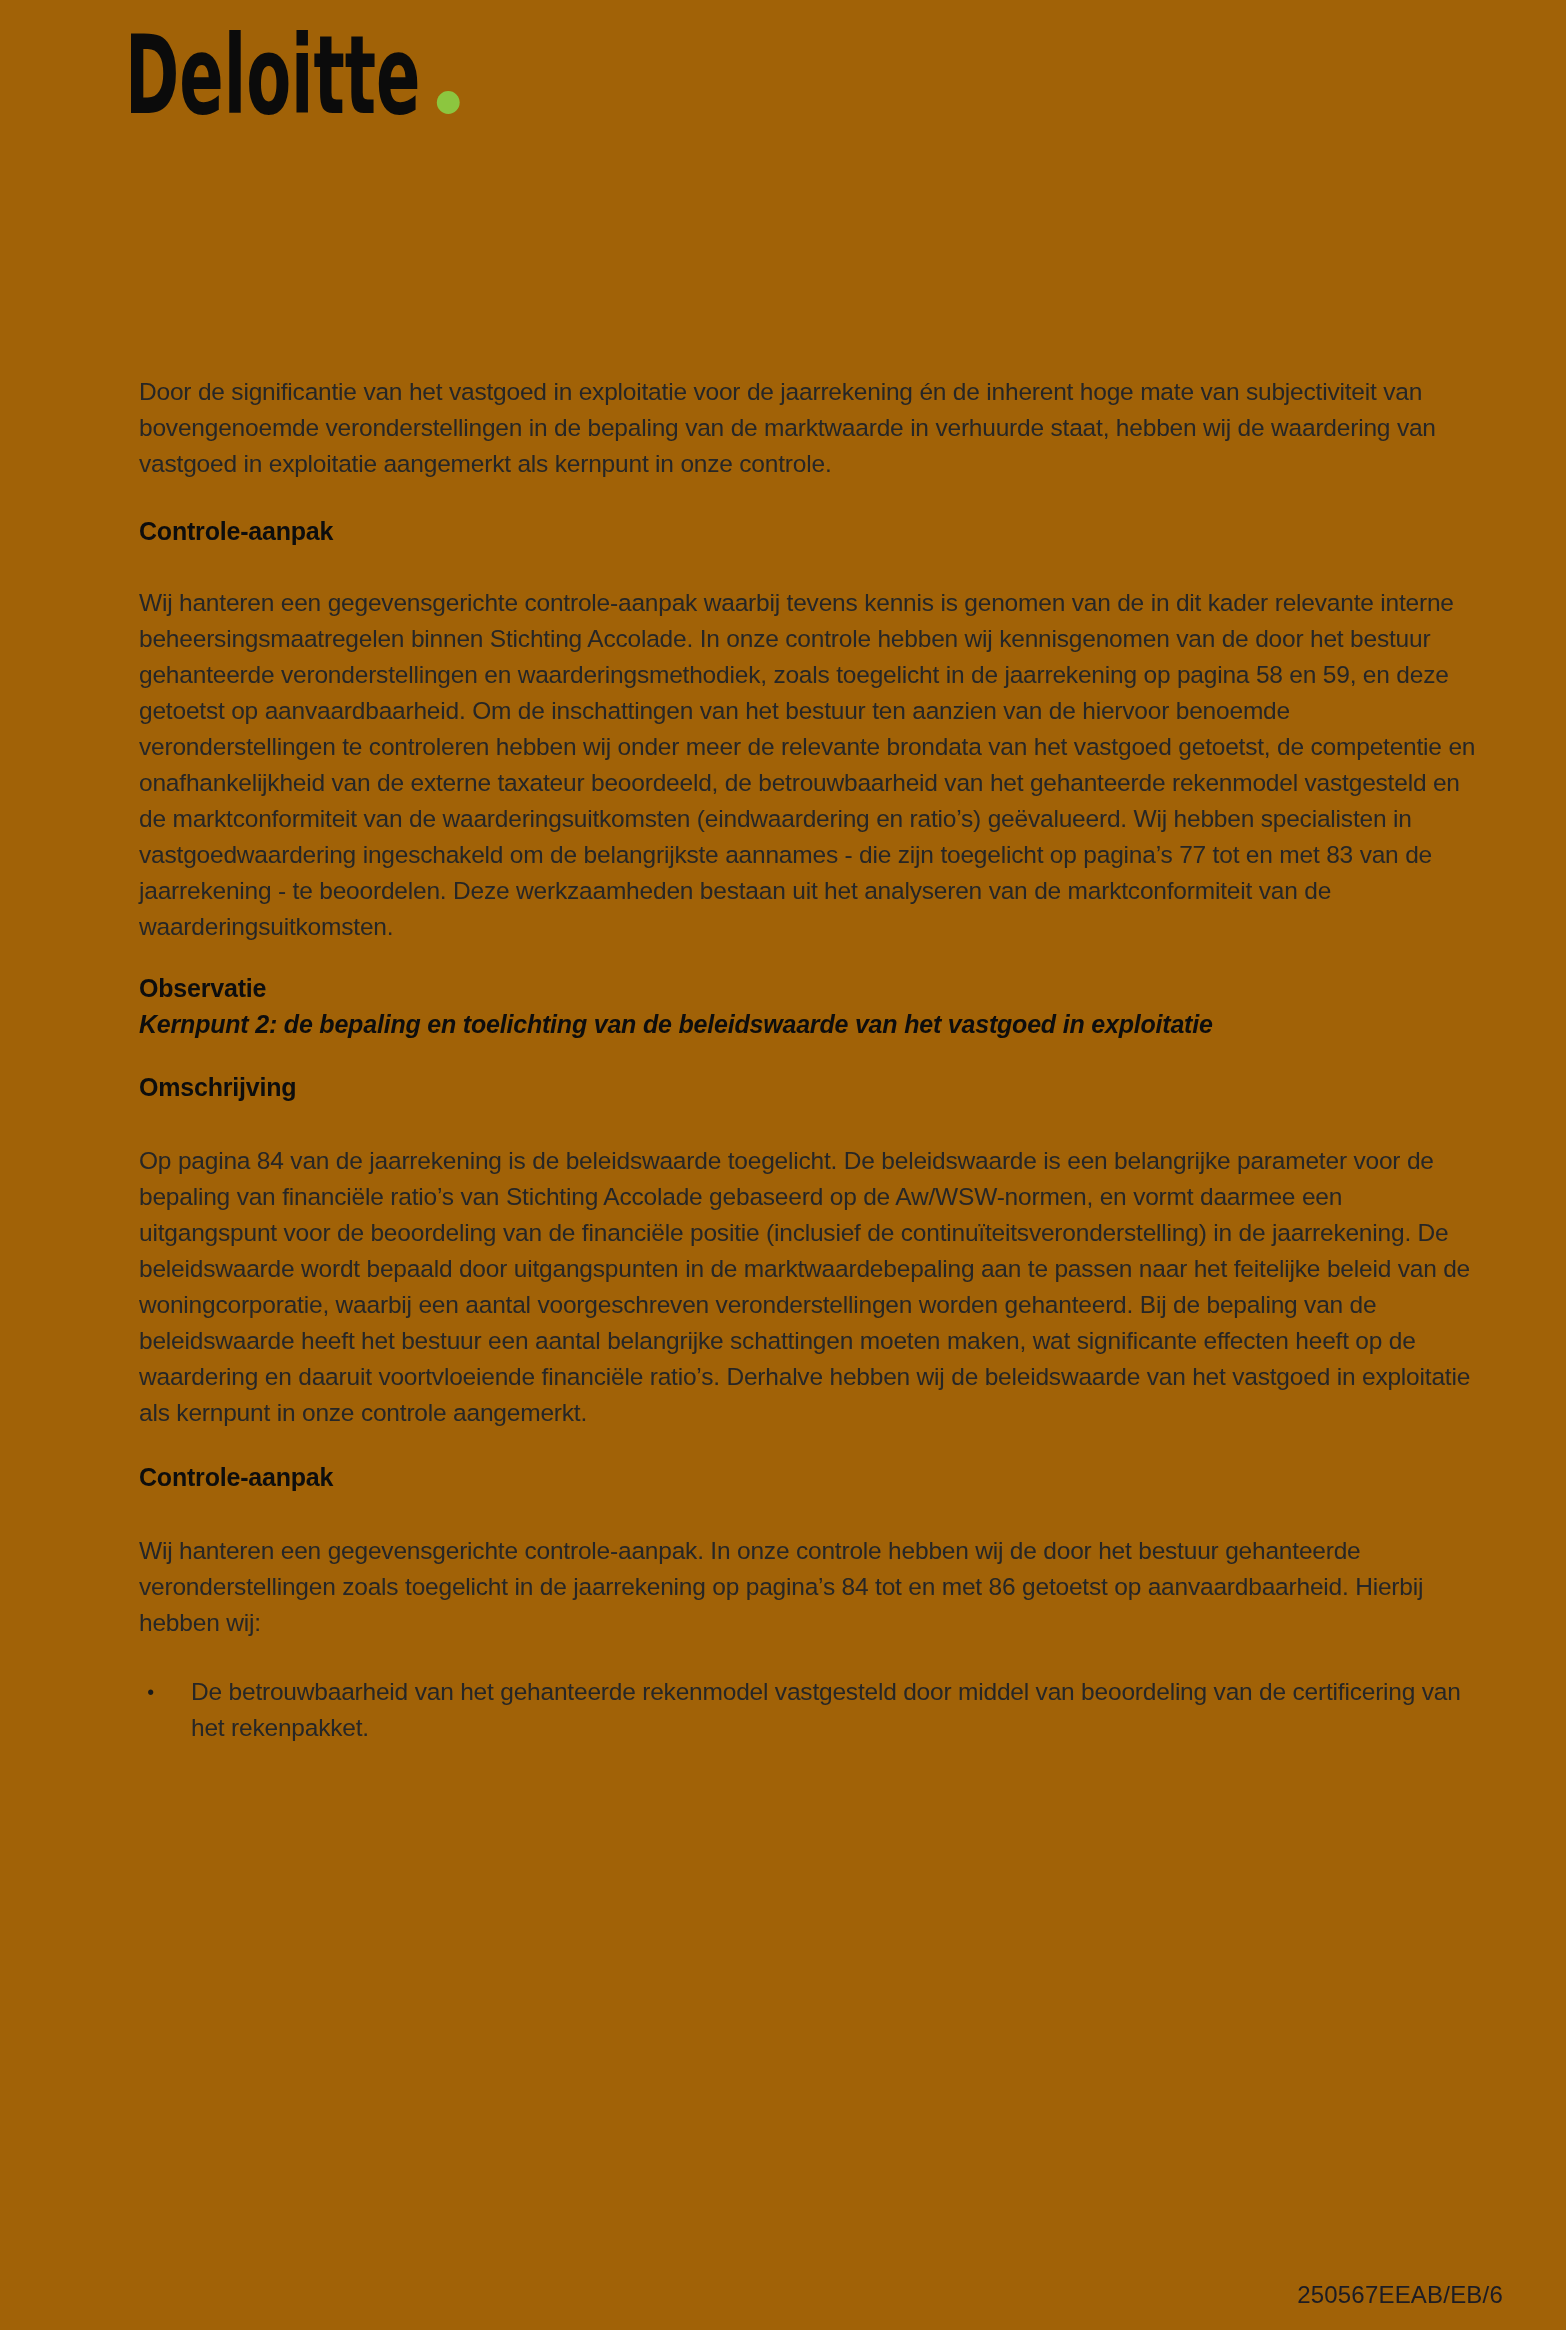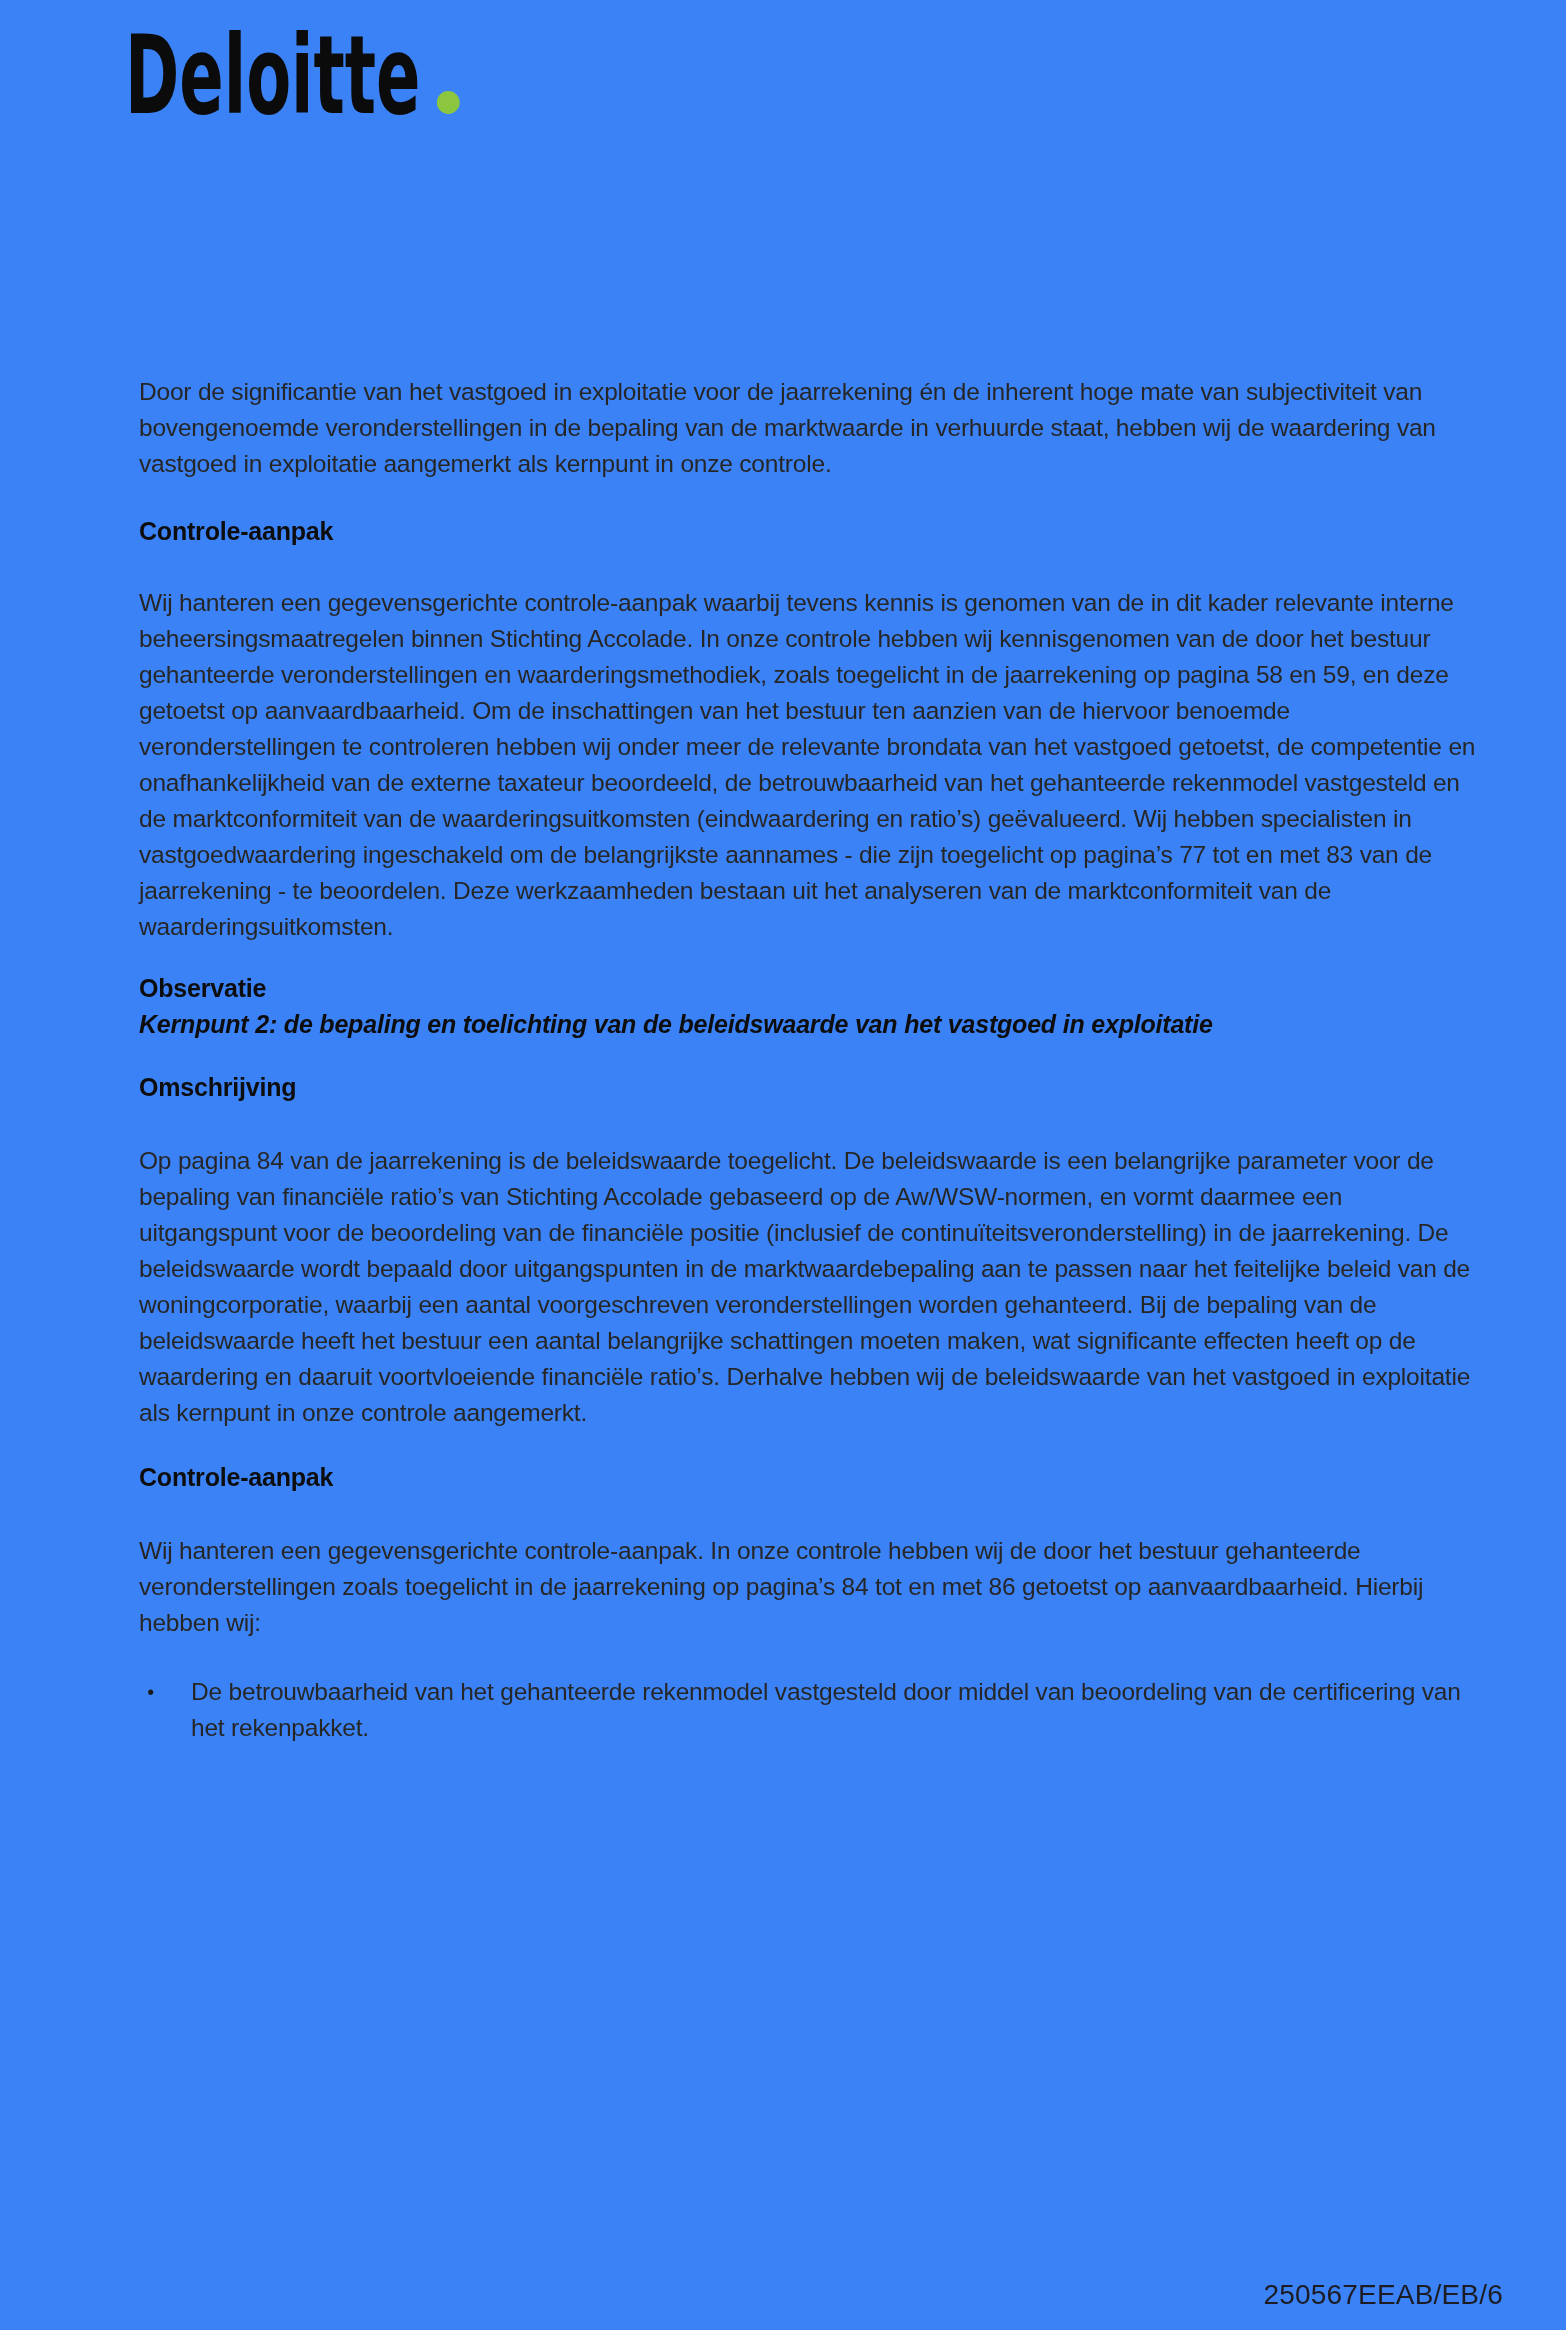--- a/index.html
+++ b/index.html
@@ -5,21 +5,21 @@
   * { margin: 0; padding: 0; box-sizing: border-box; }
   html, body { background: #ffffff; }
   body {
     font-family: "Liberation Sans", "DejaVu Sans", sans-serif;
     -webkit-font-smoothing: antialiased;
   }
   .page {
     position: relative;
     width: 1566px;
     height: 2330px;
-    background: #3b82f6;
+    background: #a16207;
     overflow: hidden;
   }
 
   
   .logo {
     position: absolute;
     top: 28px;
     left: 125px;
     width: 351px;
     height: 100px;
@@ -70,21 +70,21 @@
     line-height: 36px;
     color: #1a1a1a;
   }
   .bullet-text { flex: 1 1 auto; }
 
   
   .footer-ref {
     position: absolute;
     top: 2280px;
     right: 63px;
-    font-size: 28px;
+    font-size: 24px;
     line-height: 29px;
     letter-spacing: 0.2px;
     color: #1c1c24;
   }
 </style>
 </head>
 <body>
 
 <div class="page">
 

